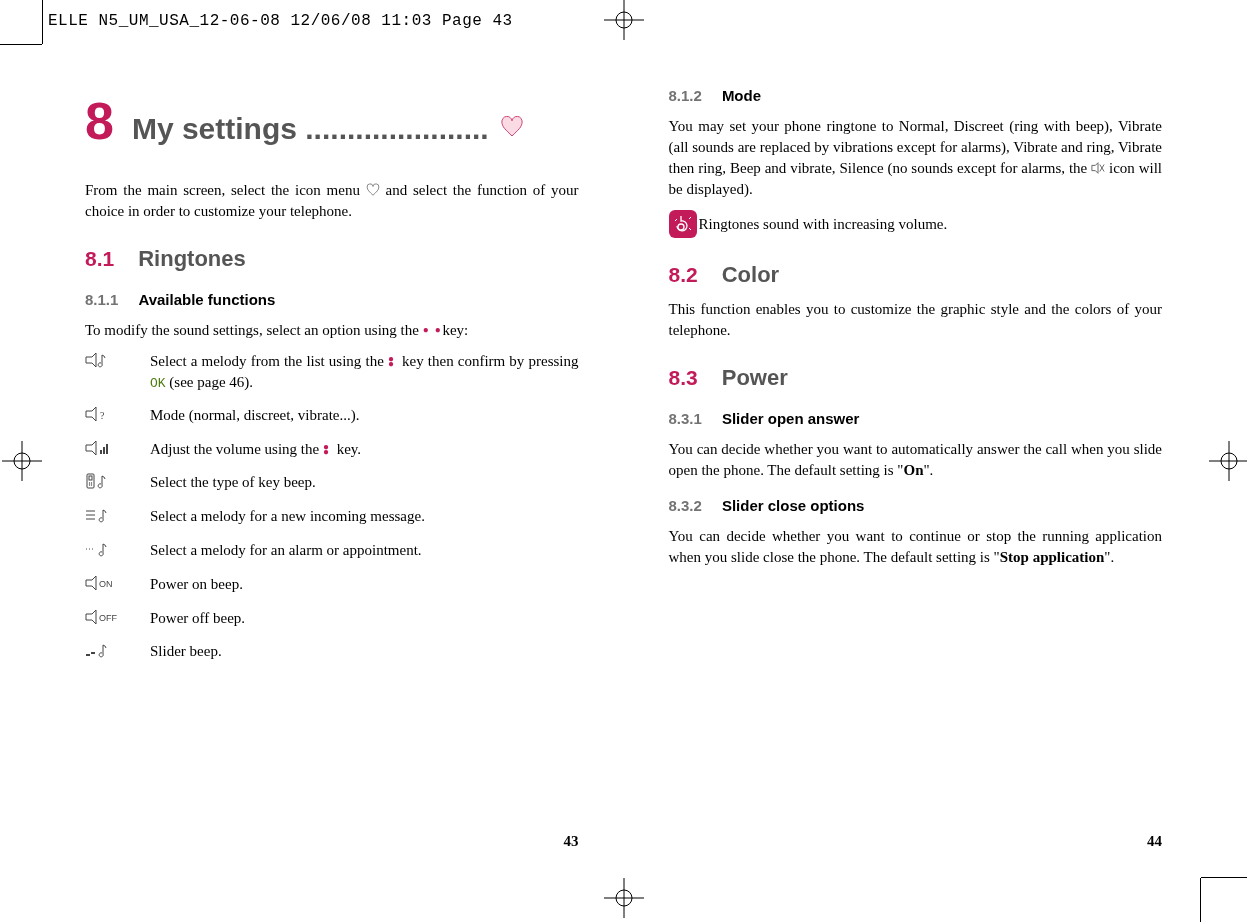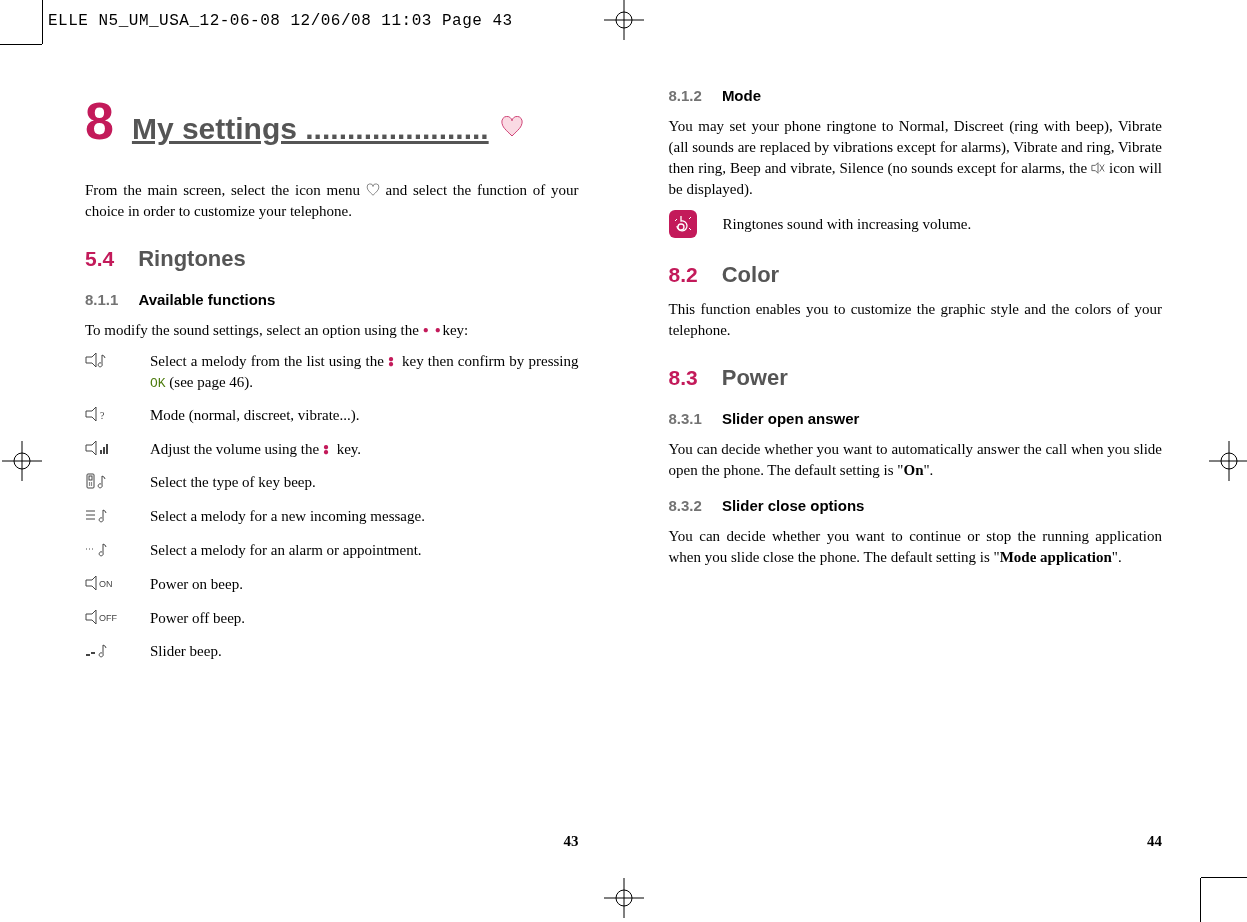--- a/index.html
+++ b/index.html
@@ -56,21 +56,20 @@
     font-size: 52px;
     font-weight: bold;
     color: #c31a5a;
     font-family: Arial, sans-serif;
   }
   .chapter-title {
     font-size: 30px;
     font-weight: bold;
     color: #555;
     font-family: Arial, sans-serif;
-    text-decoration: underline;
   }
   .heart-icon { color: #c31a5a; font-size: 26px; margin-left: 6px; }
   .h2 {
     font-size: 22px;
     font-weight: bold;
     color: #555;
     font-family: Arial, sans-serif;
     margin: 22px 0 8px 0;
   }
   .h2 .num { color: #c31a5a; margin-right: 24px; font-size: 21px; }
@@ -105,21 +104,21 @@
     position: absolute;
     bottom: -10px;
     width: 100%;
     text-align: right;
     font-weight: bold;
     font-size: 15px;
   }
   .col-rel { position: relative; height: 100%; }
   .ring-tip {
     display: flex;
-    gap: 26px;
+    gap: 2px;
     align-items: center;
     margin: 10px 0 16px 0;
   }
   .ring-tip-icon {
     flex: 0 0 28px; height: 28px;
     background: #c31a5a;
     border-radius: 6px;
     display: flex;
     align-items: center;
     justify-content: center;
@@ -205,21 +204,21 @@
         <span>From the main screen, select the icon menu </span>
         <span class="inline-icon">
           <svg width="14" height="14" viewBox="0 0 24 24">
               <path d="M12 21 C6 15 2 12 2 7 a5 5 0 0 1 10-1 a5 5 0 0 1 10 1 c0 5-4 8-10 14z" fill="none" stroke="#888" stroke-width="1.7"></path>
             </svg>
         </span>
         <span> and select the function of your choice in order to customize your telephone.</span>
       </p>
 
       <div class="h2">
-        <span class="num">5.4</span><span>Ringtones</span>
+        <span class="num">8.1</span><span>Ringtones</span>
       </div>
 
       <div class="h3">
         <span class="num">8.1.1</span><span>Available functions</span>
       </div>
 
       <p class="para">
         <span>To modify the sound settings, select an option using the </span><span class="lr-dots">●●</span><span> key:</span>
       </p>
 
@@ -383,19 +382,19 @@
         <span class="num">8.3.1</span><span>Slider open answer</span>
       </div>
       <p class="para">
         <span>You can decide whether you want to automatically answer the call when you slide open the phone. The default setting is "</span><b>On</b><span>".</span>
       </p>
 
       <div class="h3">
         <span class="num">8.3.2</span><span>Slider close options</span>
       </div>
       <p class="para">
-        <span>You can decide whether you want to continue or stop the running application when you slide close the phone. The default setting is "</span><b>Mode application</b><span>".</span>
+        <span>You can decide whether you want to continue or stop the running application when you slide close the phone. The default setting is "</span><b>Stop application</b><span>".</span>
       </p>
 
       <div class="page-num">44</div>
     </div>
   </div>
 </div>
 
 </body></html>

